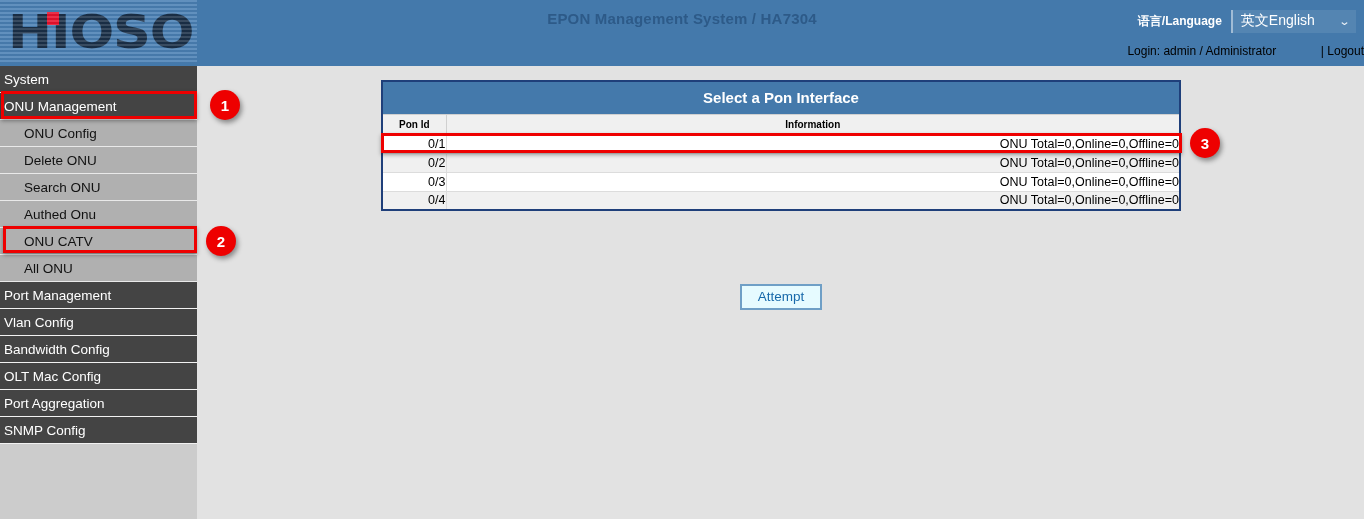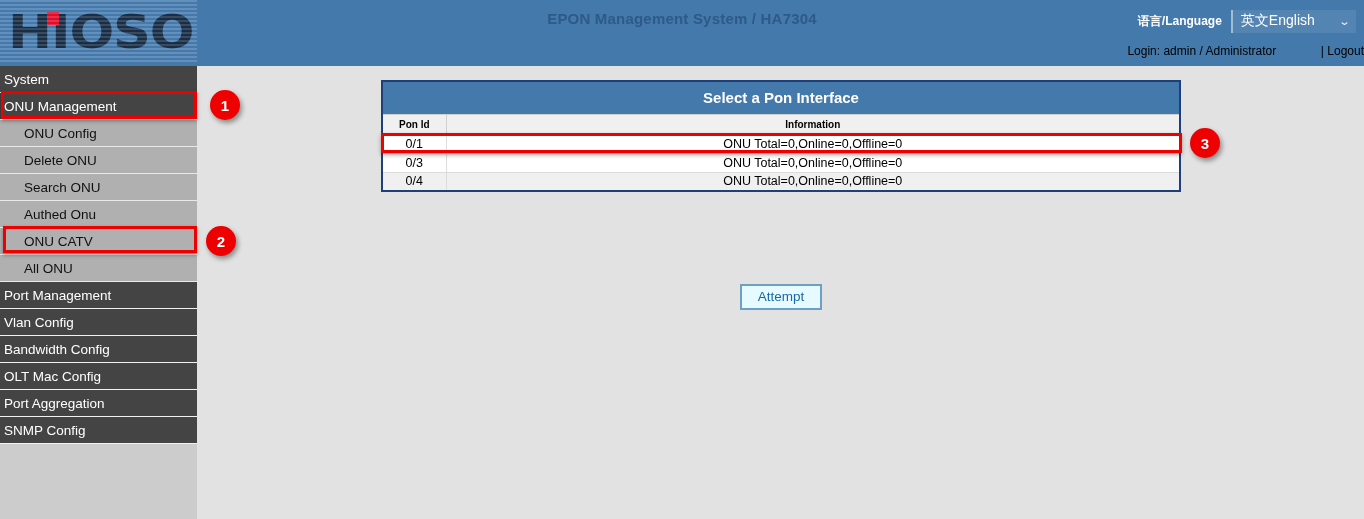--- a/index.html
+++ b/index.html
@@ -160,21 +160,21 @@
     height: 20px;
     border: 1px solid #d0d0d0;
     text-align: center;
   }
   .pon-table th.col-id { width: 64px; }
   .pon-table td {
     font-size: 12.5px;
     color: #000000;
     height: 19px;
     border: 1px solid #dcdcdc;
-    text-align: center;
+    text-align: right;
   }
   .pon-table tbody tr.odd td { background: #ffffff; }
   .pon-table tbody tr.even td { background: #f0f0f0; }
 
   .refresh-wrap {
     position: absolute;
     left: 184px; top: 218px;
     width: 800px;
     text-align: center;
   }
@@ -292,20 +292,24 @@
         <tr>
           <th class="col-id">Pon Id</th>
           <th>Information</th>
         </tr>
       </tbody>
       <tbody id="pon-rows">
           <tr class="odd">
             <td>0/1</td>
             <td>ONU Total=0,Online=0,Offline=0</td>
           </tr>
+          <tr class="even">
+            <td>0/2</td>
+            <td>ONU Total=0,Online=0,Offline=0</td>
+          </tr>
           <tr class="odd">
             <td>0/3</td>
             <td>ONU Total=0,Online=0,Offline=0</td>
           </tr>
           <tr class="even">
             <td>0/4</td>
             <td>ONU Total=0,Online=0,Offline=0</td>
           </tr>
         </tbody>
     </table>

